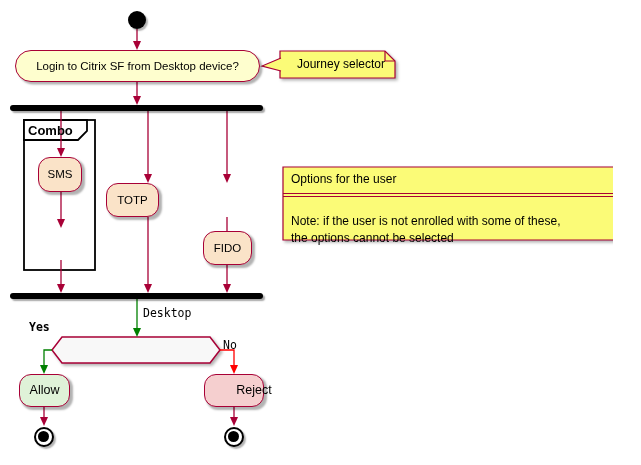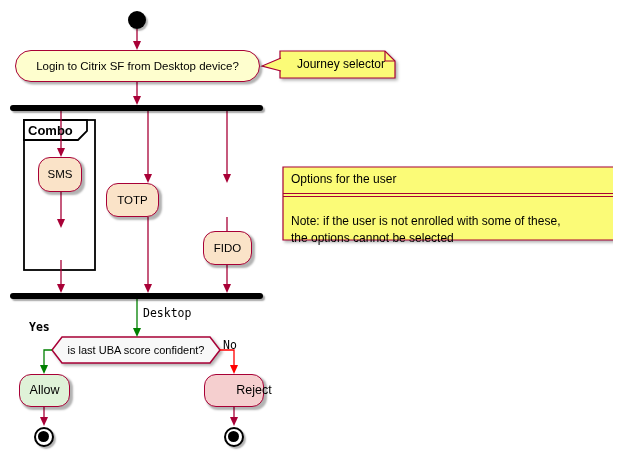--- a/index.html
+++ b/index.html
@@ -150,21 +150,20 @@
   <div class="note-text" style="left:297px;top:57px;">Journey selector</div>
 
   <div class="note-text" style="left:291px;top:172px;">Options for the user</div>
   <div class="note-text note-body" style="left:291px;top:201px;width:340px;margin-top:12px;">
     <div>Note: if the user is not enrolled with some of these,</div>
     <div>the options cannot be selected</div>
   </div>
 
   <div class="lbl mono" style="left:143px;top:306px;">Desktop</div>
 
-  <div class="lbl decision-lbl" style="left:54px;top:344px;width:164px;white-space:nowrap;">is last UBA score confident?</div>
   <div class="lbl mono" style="left:29px;top:320px;font-weight:bold;">Yes</div>
   <div class="lbl mono" style="left:223px;top:338px;">No</div>
 
   <div class="activity fill-allow" style="left:19px;top:374px;width:51px;height:33px;">
     <span>Allow</span>
   </div>
   <div class="activity fill-reject" style="left:204px;top:374px;width:60px;height:33px;">
     <span>Reject</span>
   </div>
 

